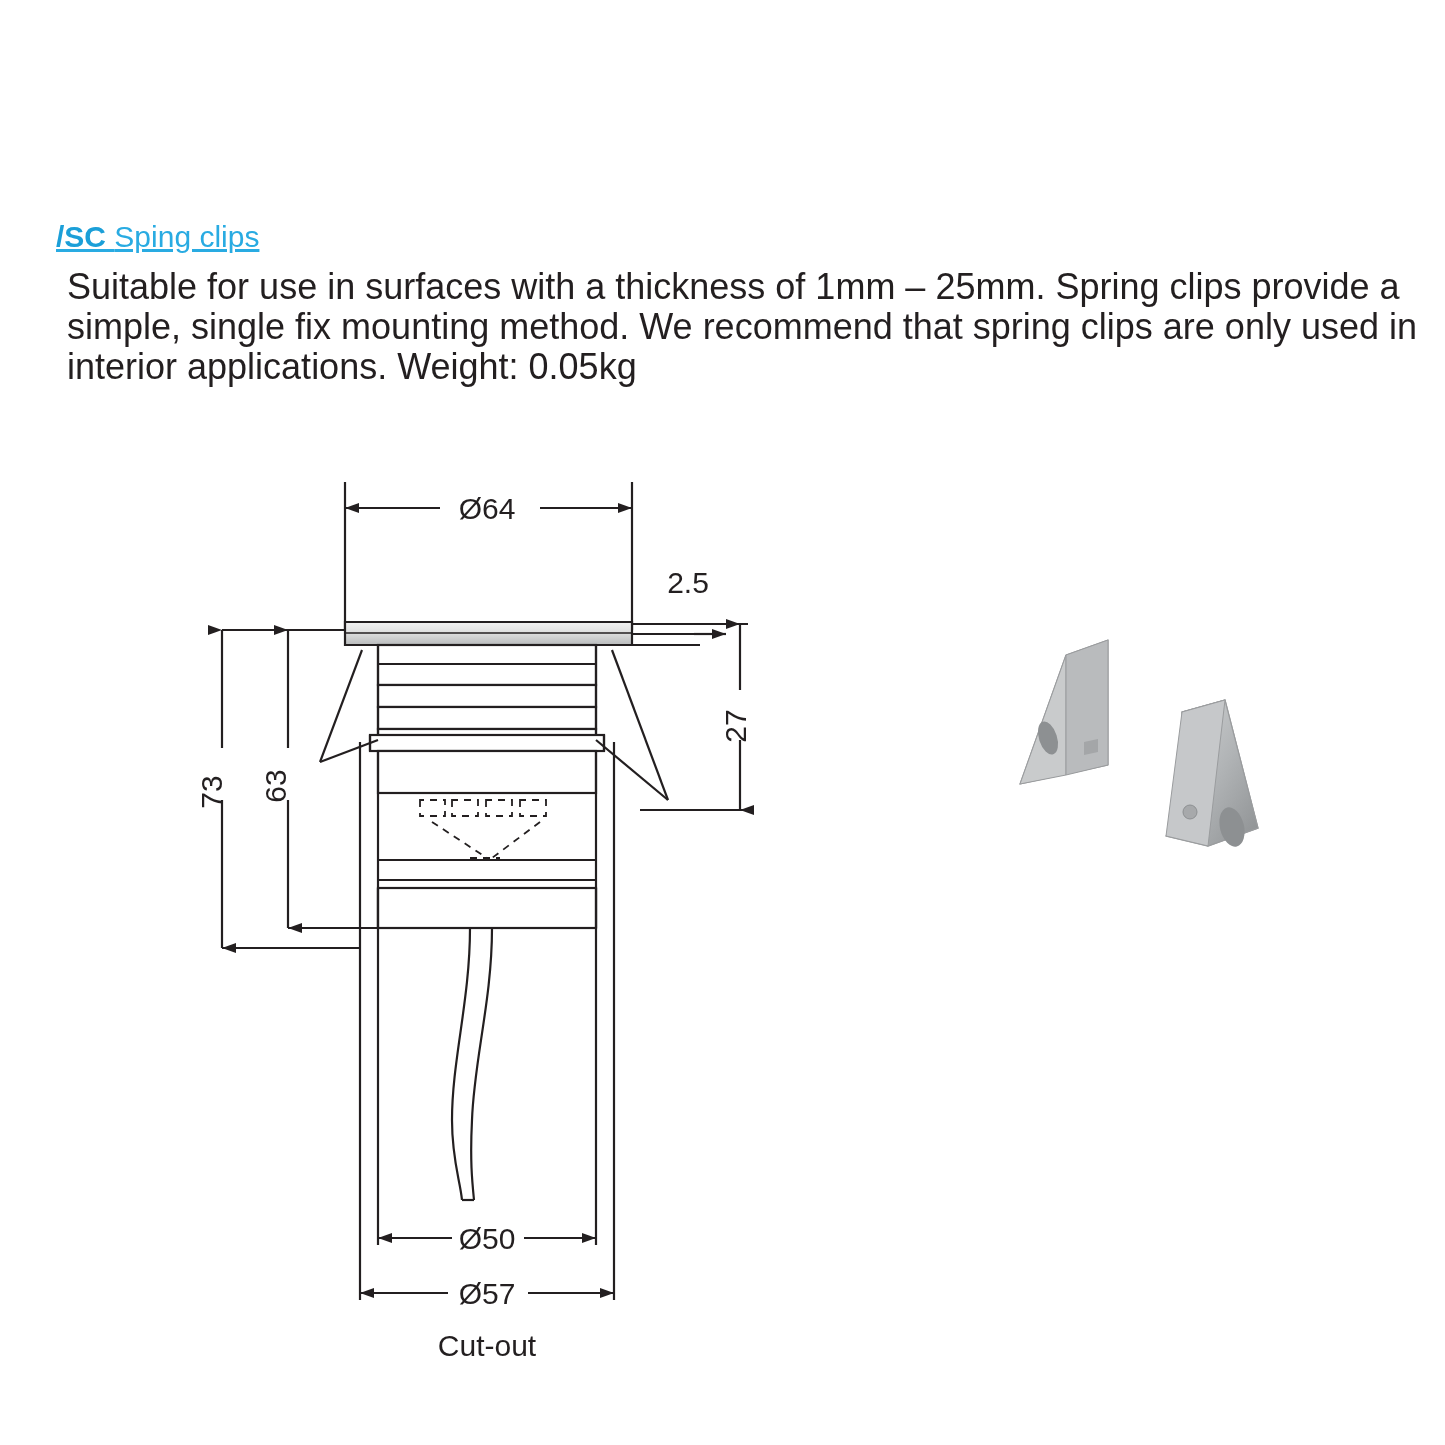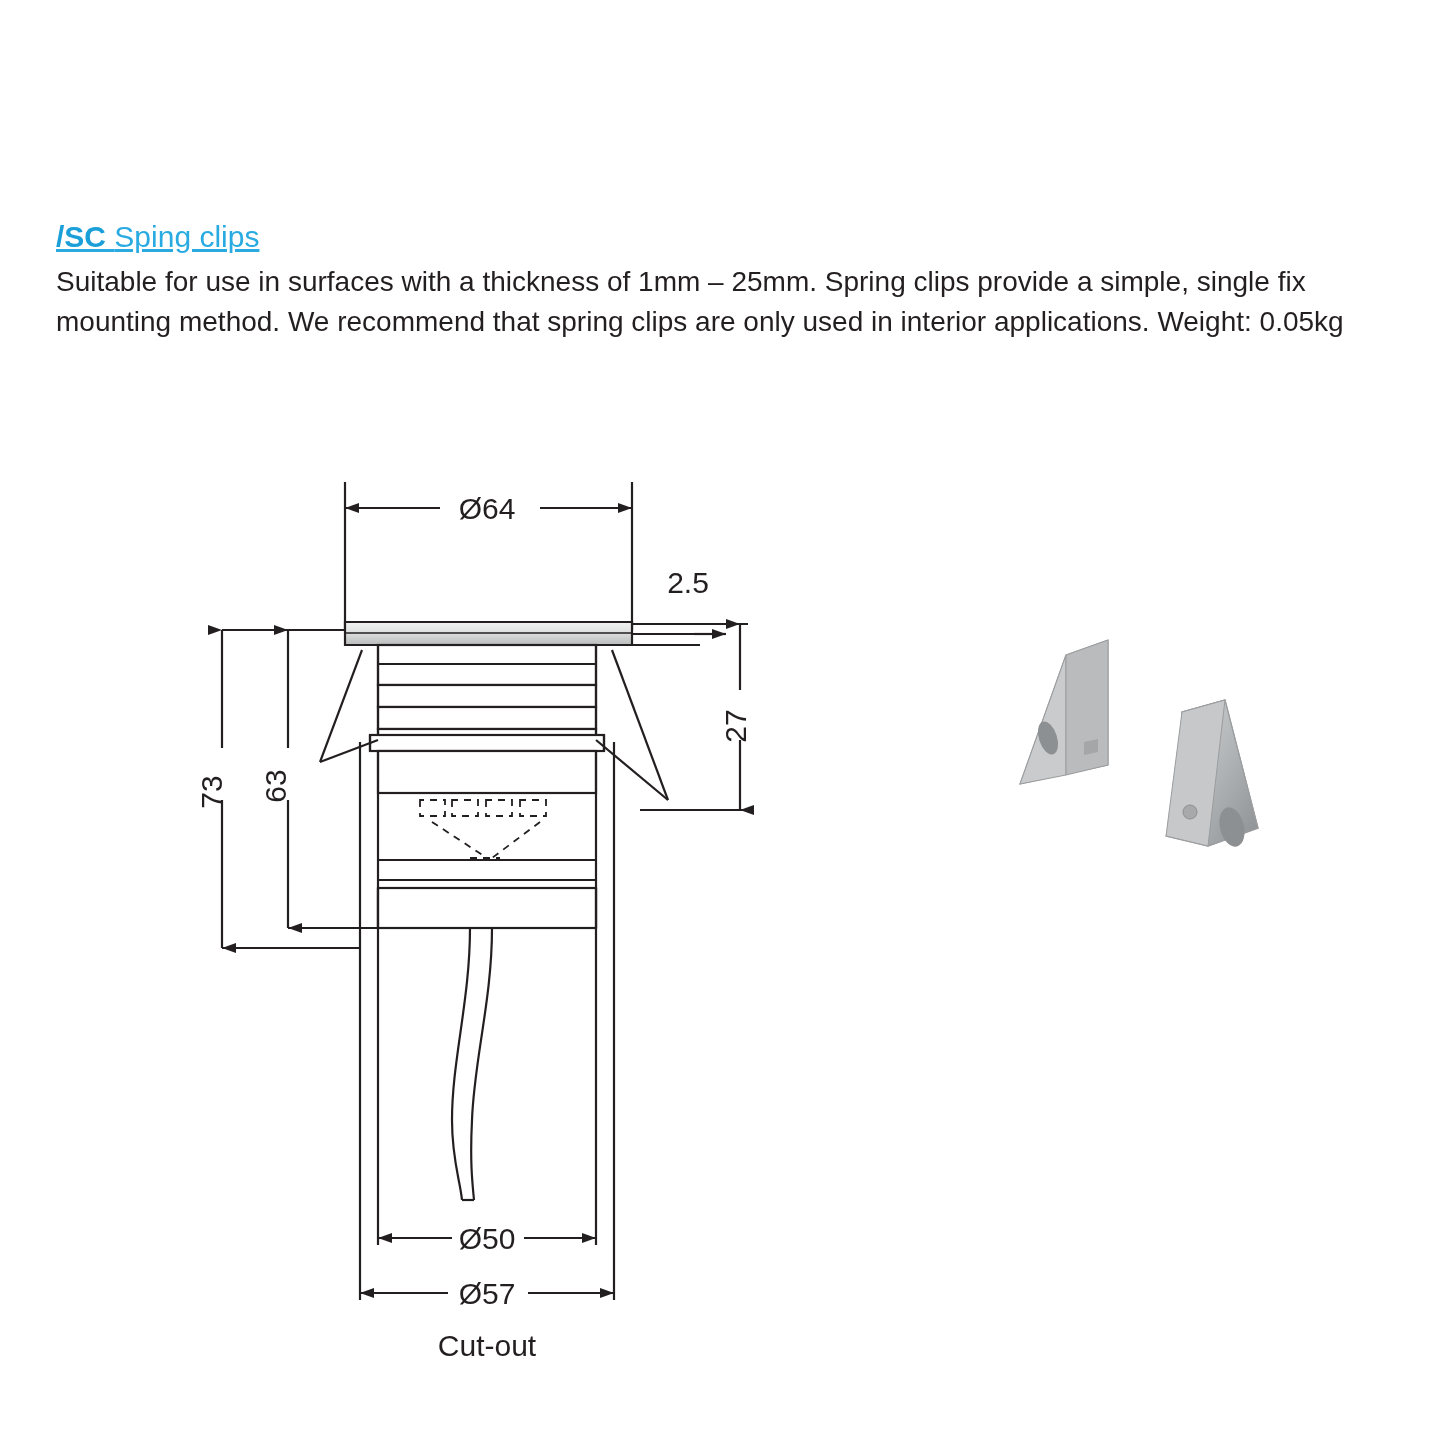--- a/index.html
+++ b/index.html
@@ -33,24 +33,24 @@
     color: #29abe2;
     margin: 0 0 6px 0;
     white-space: nowrap;
     text-decoration: underline;
   }
   .header-title .code {
     font-weight: bold;
     color: #1b9fd8;
   }
   .header-body {
-    font-size: 28px;
+    font-size: 36px;
     line-height: 40px;
     color: #231f20;
-    margin: 0;
+    margin: 11px;
     max-width: 1370px;
   }
 
   
   .drawing {
     position: absolute;
     left: 0;
     top: 0;
     width: 1337px;
     height: 1445px;

